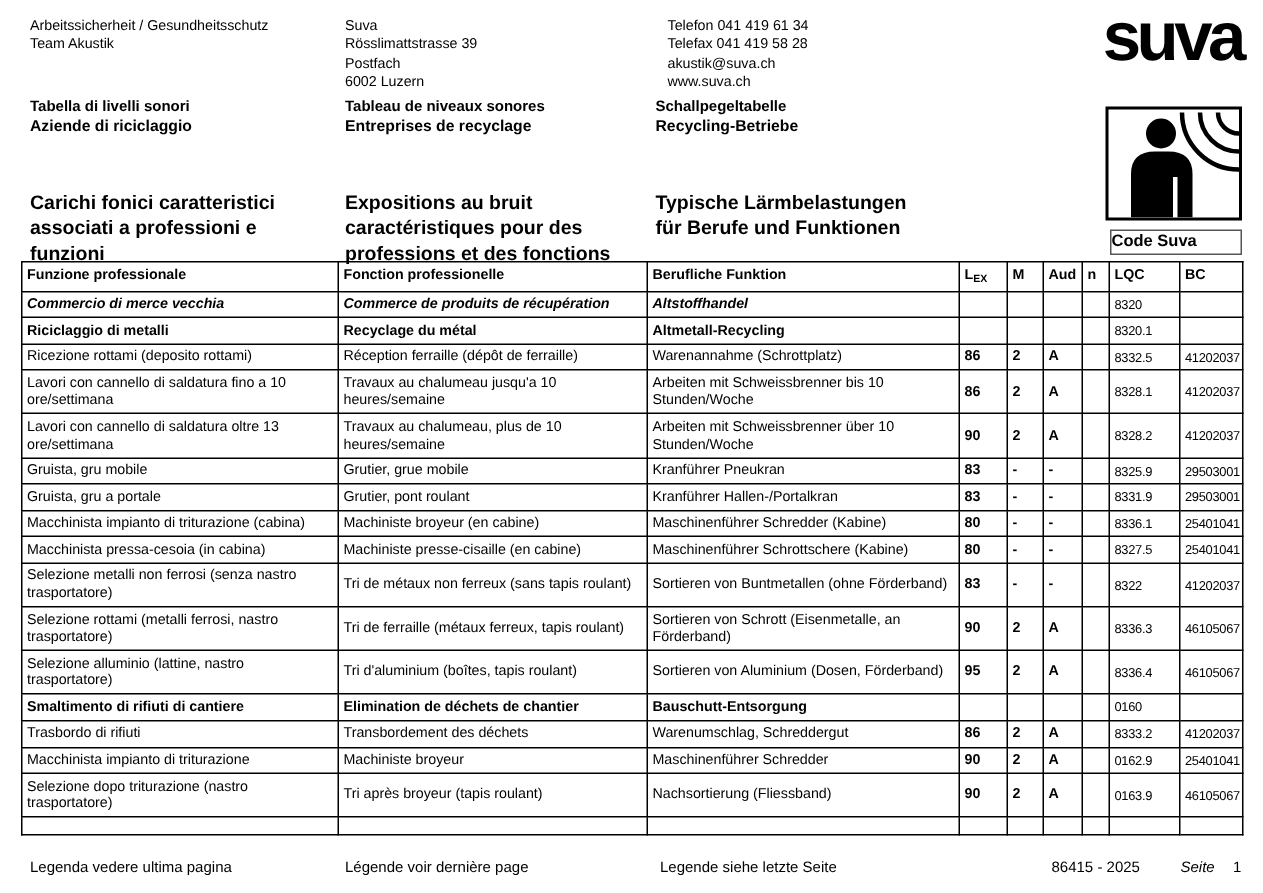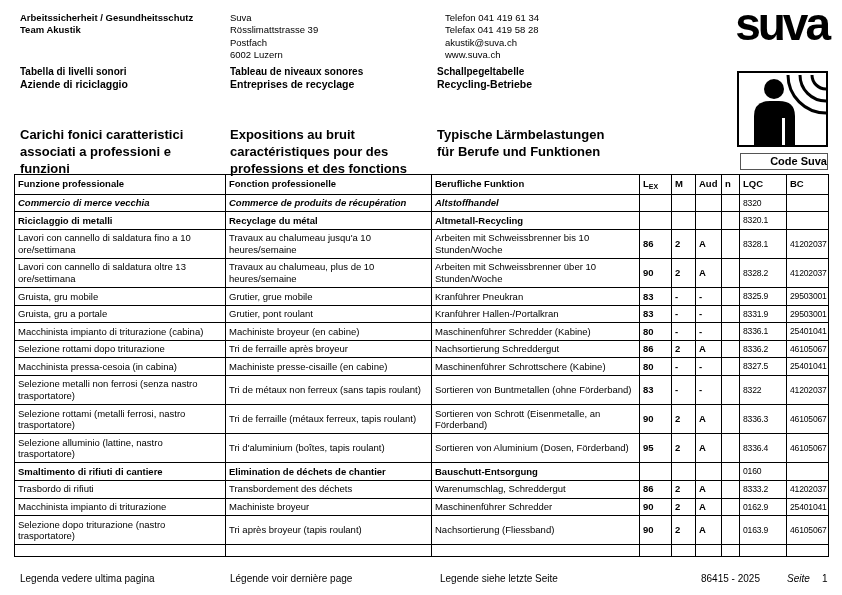--- a/index.html
+++ b/index.html
@@ -7,21 +7,21 @@
   .page {
     position: relative;
     width: 842px; height: 595px;
     background: #ffffff;
     color: #000;
     font-family: "Liberation Sans", sans-serif;
     overflow: hidden;
   }
   
   .hdr-block { position: absolute; font-size: 9.5px; line-height: 1.3; }
-  .dept { left: 20px; top: 12px; font-weight: bold; }
+  .dept { left: 20px; top: 12px; font-weight: normal; }
   .address { left: 230px; top: 12px; }
   .contact { left: 445px; top: 12px; }
   .logo {
     position: absolute; right: 14px; top: 0px;
     font-size: 46px; font-weight: bold; letter-spacing: -3px;
     line-height: 1.05;
   }
   
   .title-block { position: absolute; top: 66px; }
   .title-it { left: 20px; }
@@ -38,21 +38,21 @@
   .pictogram {
     position: absolute; left: 737px; top: 71px;
     width: 91px; height: 76px;
     border: 2px solid #000; background: #fff;
   }
   .pictogram svg { display: block; width: 100%; height: 100%; }
   .code-box {
     position: absolute; left: 740px; top: 153px;
     width: 88px; height: 17px;
     border: 1px solid #555;
-    text-align: right; font-size: 11px; font-weight: bold; line-height: 15px;
+    text-align: left; font-size: 11px; font-weight: bold; line-height: 15px;
   }
   
   table.noise {
     position: absolute; left: 14px; top: 174px; width: 814px;
     border-collapse: collapse; table-layout: fixed;
     font-size: 9.5px; line-height: 1.22;
   }
   table.noise th, table.noise td {
     border: 1px solid #000;
     padding: 2.5px 3px;
@@ -174,20 +174,31 @@
           <td class="c-text">Recyclage du métal</td>
           <td class="c-text">Altmetall-Recycling</td>
           <td class="c-num"></td>
           <td class="c-num"></td>
           <td class="c-num"></td>
           <td class="c-num"></td>
           <td class="c-code">8320.1</td>
           <td class="c-code"></td>
         </tr>
         <tr>
+          <td class="c-text">Ricezione rottami (deposito rottami)</td>
+          <td class="c-text">Réception ferraille (dépôt de ferraille)</td>
+          <td class="c-text">Warenannahme (Schrottplatz)</td>
+          <td class="c-num">86</td>
+          <td class="c-num">2</td>
+          <td class="c-num">A</td>
+          <td class="c-num"></td>
+          <td class="c-code">8332.5</td>
+          <td class="c-code">41202037</td>
+        </tr>
+        <tr>
           <td class="c-text">Lavori con cannello di saldatura fino a 10 ore/settimana</td>
           <td class="c-text">Travaux au chalumeau jusqu'a 10 heures/semaine</td>
           <td class="c-text">Arbeiten mit Schweissbrenner bis 10 Stunden/Woche</td>
           <td class="c-num">86</td>
           <td class="c-num">2</td>
           <td class="c-num">A</td>
           <td class="c-num"></td>
           <td class="c-code">8328.1</td>
           <td class="c-code">41202037</td>
         </tr>
@@ -227,31 +238,20 @@
         <tr>
           <td class="c-text">Macchinista impianto di triturazione (cabina)</td>
           <td class="c-text">Machiniste broyeur (en cabine)</td>
           <td class="c-text">Maschinenführer Schredder (Kabine)</td>
           <td class="c-num">80</td>
           <td class="c-num">-</td>
           <td class="c-num">-</td>
           <td class="c-num"></td>
           <td class="c-code">8336.1</td>
           <td class="c-code">25401041</td>
-        </tr>
-        <tr>
-          <td class="c-text">Selezione rottami dopo triturazione</td>
-          <td class="c-text">Tri de ferraille après broyeur</td>
-          <td class="c-text">Nachsortierung Schreddergut</td>
-          <td class="c-num">86</td>
-          <td class="c-num">2</td>
-          <td class="c-num">A</td>
-          <td class="c-num"></td>
-          <td class="c-code">8336.2</td>
-          <td class="c-code">46105067</td>
         </tr>
         <tr>
           <td class="c-text">Macchinista pressa-cesoia (in cabina)</td>
           <td class="c-text">Machiniste presse-cisaille (en cabine)</td>
           <td class="c-text">Maschinenführer Schrottschere (Kabine)</td>
           <td class="c-num">80</td>
           <td class="c-num">-</td>
           <td class="c-num">-</td>
           <td class="c-num"></td>
           <td class="c-code">8327.5</td>

